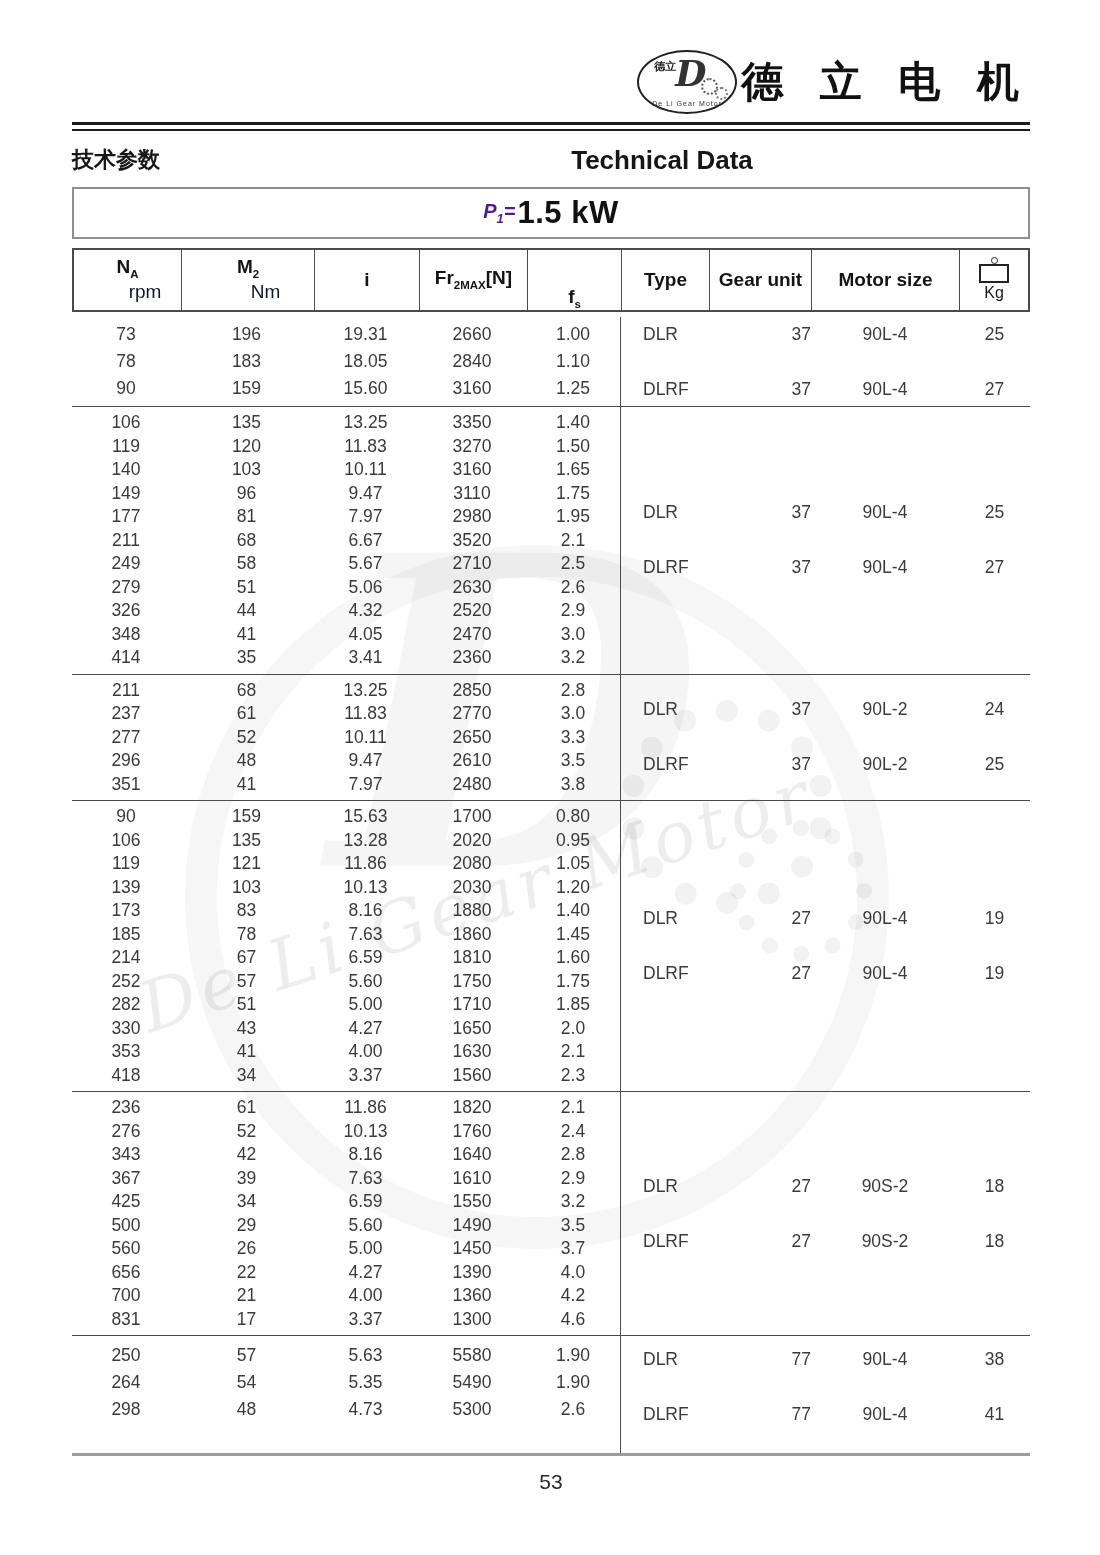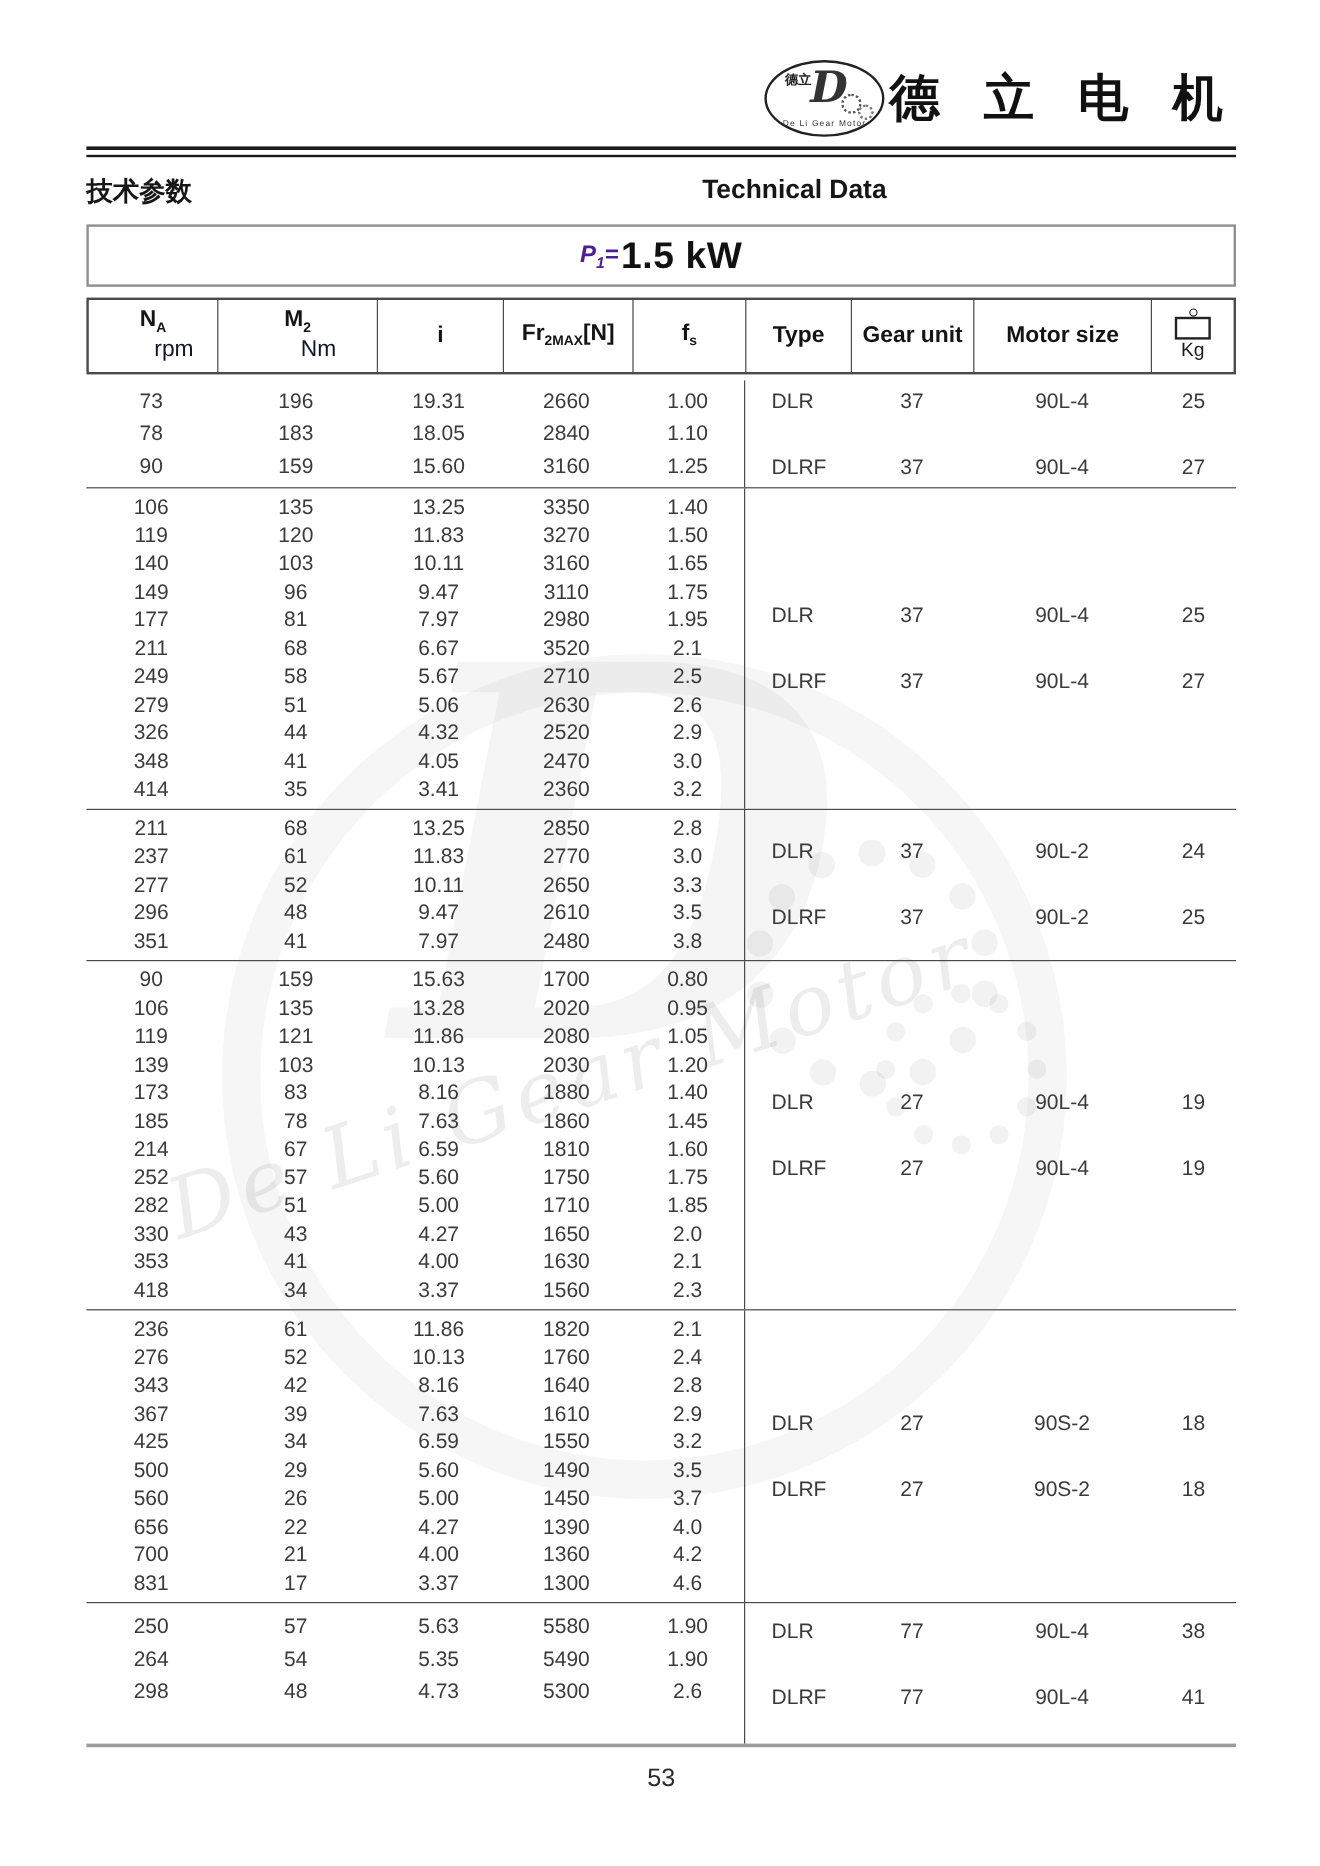--- a/index.html
+++ b/index.html
@@ -39,61 +39,61 @@
     letter-spacing:1px;}
   .brand{font-family:"DejaVu Serif",serif;font-weight:bold;font-size:42px;letter-spacing:11px;
     color:#111;white-space:nowrap;}
   .rule-thick{height:3px;background:#1b1b1b;}
   .rule-gap{height:4px;}
   .rule-thin{height:2px;background:#1b1b1b;}
 
   
   .section-row{position:relative;height:36px;margin-top:12px;}
   .title-cn{position:absolute;left:0;top:2px;font-size:22px;font-weight:bold;color:#161616;}
-  .title-en{position:absolute;left:430px;top:2px;width:320px;text-align:center;font-size:22px;
+  .title-en{position:absolute;left:430px;top:2px;width:320px;text-align:center;font-size:26px;
     font-weight:bold;color:#161616;}
 
   
   .power-box{margin-top:8px;height:52px;border:2px solid #8f8f8f;background:#fff;
     display:flex;align-items:center;justify-content:center;box-sizing:border-box;}
   .p-prefix{font-weight:bold;font-size:20px;color:#4c1d95;font-style:italic;}
   .p-prefix sub{font-size:13px;}
   .p-value{font-weight:bold;font-size:31px;color:#111;margin-left:2px;letter-spacing:0.5px;}
 
   
   .header-table{margin-top:9px;height:64px;border:2px solid #4a4a4a;display:flex;box-sizing:border-box;
     background:#fff;}
   .hcol{border-right:1.5px solid #4a4a4a;display:flex;flex-direction:column;align-items:center;
     justify-content:center;box-sizing:border-box;}
   .hcol:last-child{border-right:none;flex:1;}
   .hmain{font-weight:bold;font-size:19px;color:#141414;line-height:1.1;}
   .hmain sub{font-size:11.5px;}
   .hunit{font-size:19px;color:#0f172a;line-height:1.1;margin-top:1px;margin-left:35px;}
   .w-c0{flex:0 0 108px;} .w-c1{flex:0 0 133px;} .w-c2{flex:0 0 105px;} .w-c3{flex:0 0 108px;}
-  .w-c4{flex:0 0 94px;}  .w-c5{flex:0 0 88px;}  .w-c6{flex:0 0 102px;} .w-c7{flex:0 0 148px;}
+  .w-c4{flex:0 0 94px;justify-content:flex-end;}  .w-c5{flex:0 0 88px;}  .w-c6{flex:0 0 102px;} .w-c7{flex:0 0 148px;}
   .weight-icon{width:26px;height:15px;border:2px solid #222;margin:6px auto 1px;position:relative;}
   .weight-knob{position:absolute;top:-9px;left:50%;margin-left:-3.5px;width:5px;height:5px;
     border:1.5px solid #222;border-radius:50%;background:#fff;}
   .kg-label{font-size:16px;color:#1a1a1a;line-height:1.1;}
 
   
   .groups{margin-top:5px;}
   .group{display:flex;border-bottom:1.5px solid #4a4a4a;}
   .group-left{width:548px;flex:0 0 548px;display:flex;flex-direction:column;justify-content:center;
     padding:4px 0;box-sizing:border-box;}
   .drow{display:flex;align-items:center;height:23.5px;flex:0 0 auto;}
   .dcell{font-size:17.5px;color:#3a3a3a;text-align:center;}
   .dcell.c0{width:108px;} .dcell.c1{width:133px;} .dcell.c2{width:105px;}
   .dcell.c3{width:108px;} .dcell.c4{width:94px;}
   .group-right{flex:1;border-left:1.5px solid #4a4a4a;display:flex;flex-direction:column;
     justify-content:center;gap:28px;box-sizing:border-box;}
   .irow{display:flex;align-items:center;height:27px;flex:0 0 auto;}
   .icell{font-size:17.5px;color:#3a3a3a;}
   .icell.ic0{width:88px;text-align:left;padding-left:22px;box-sizing:border-box;}
-  .icell.ic1{width:102px;text-align:center;}
+  .icell.ic1{width:102px;text-align:right;}
   .icell.ic2{width:148px;text-align:center;}
   .icell.ic3{flex:1;text-align:center;}
   .group:first-child .drow{height:27px;}
   .group:last-child{border-bottom:3px solid #9c9c9c;}
   .group:last-child .drow{height:27px;}
   .group:last-child .group-left{justify-content:flex-start;padding-top:6px;padding-bottom:30px;}
   .group:last-child .group-right{justify-content:flex-start;padding-top:10px;}
 
   
   .footer{margin-top:14px;text-align:center;}

